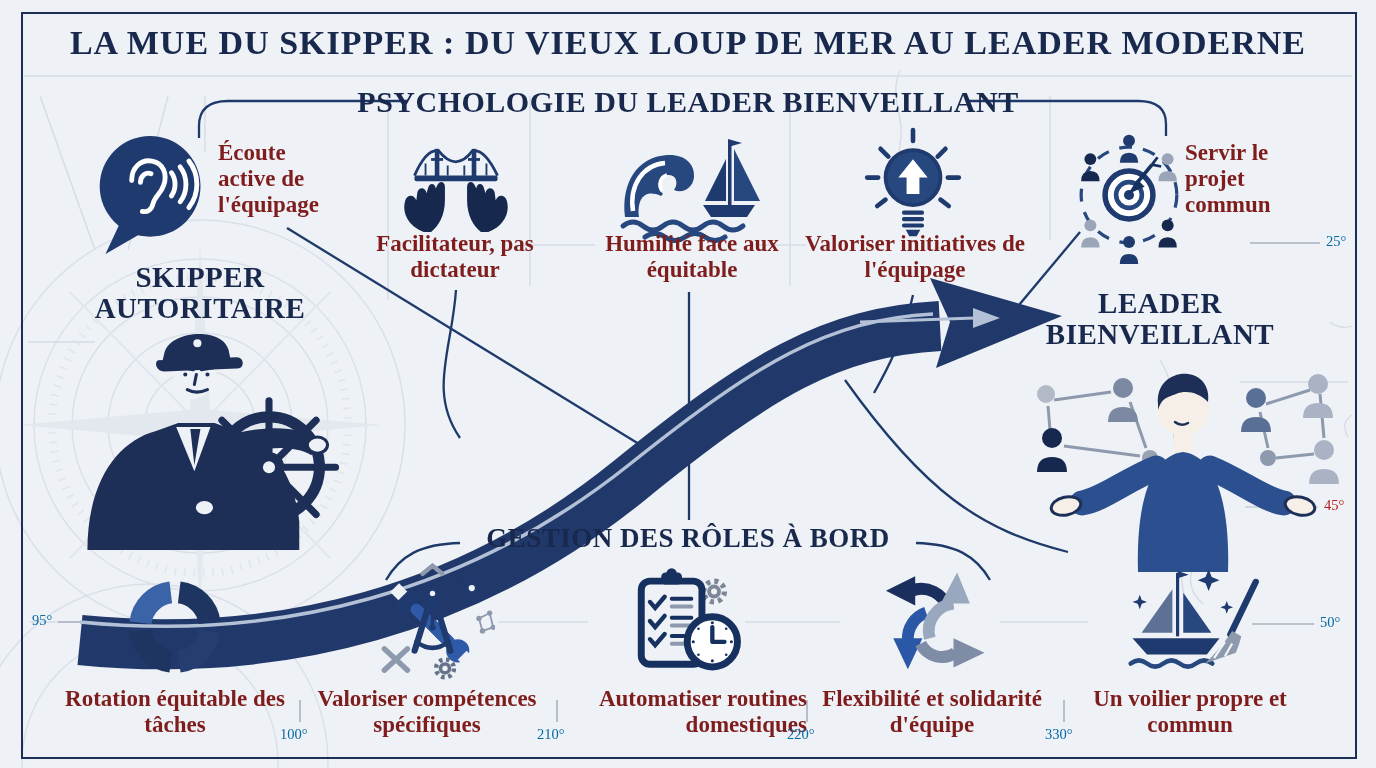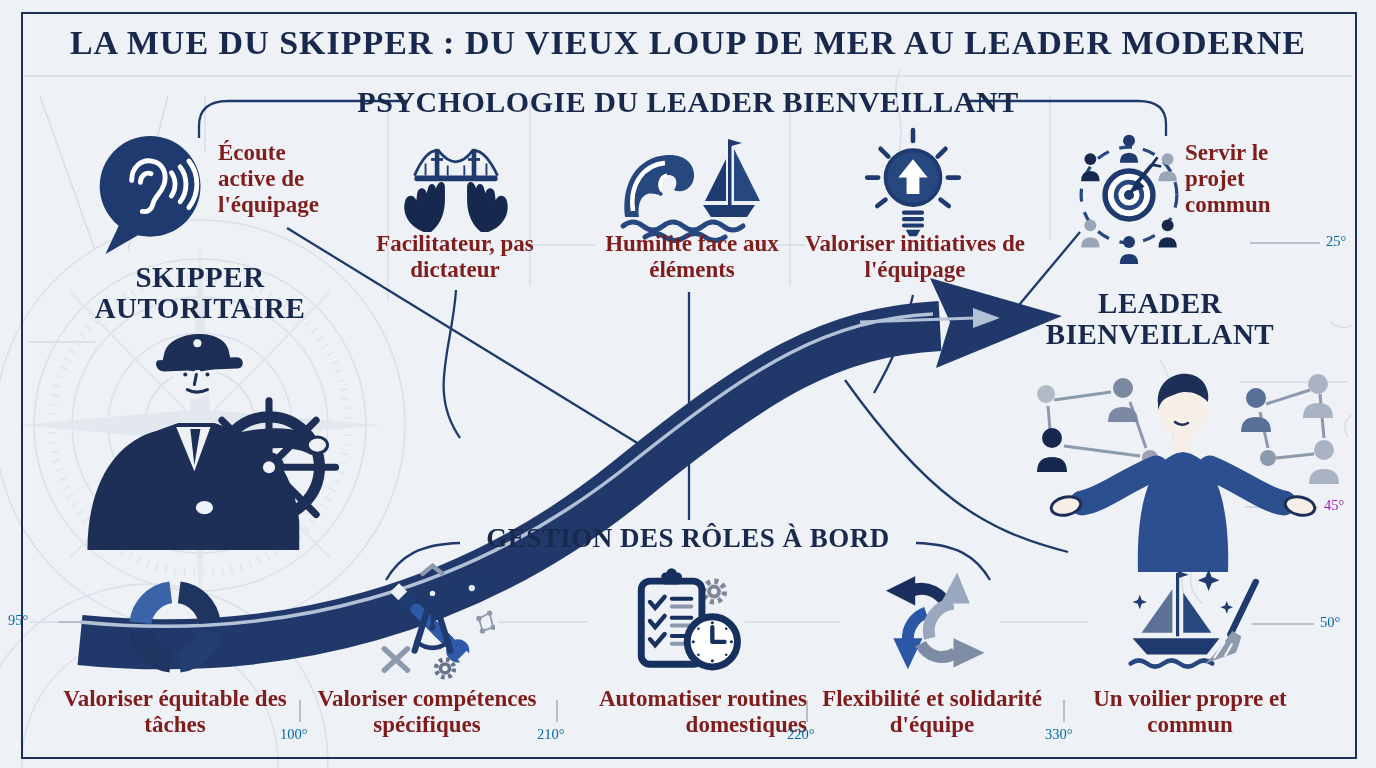--- a/index.html
+++ b/index.html
@@ -9,21 +9,21 @@
   .abs{position:absolute;}
   .title{left:0;top:24px;width:100%;text-align:center;font-size:34px;font-weight:bold;
          color:#18294d;letter-spacing:1px;white-space:nowrap;}
   .sec-head{width:100%;text-align:center;font-weight:bold;color:#18294d;letter-spacing:.5px;}
   .psych-head{left:0;top:85px;font-size:30px;}
   .gestion-head{left:0;top:523px;font-size:27px;}
   .big-label{font-weight:bold;color:#18294d;text-align:center;font-size:29px;line-height:1.08;letter-spacing:.5px;}
   .item-label{font-weight:bold;color:#7f1d1d;font-size:23px;line-height:1.13;}
   .center{text-align:center;}
   .deg{font-size:14.5px;color:#0369a1;}
-  .deg.lighter{color:#a21caf;}
+  .deg.lighter{color:#b91c1c;}
   svg{display:block;}
   .layer{position:absolute;left:0;top:0;pointer-events:none;}
 </style>
 </head>
 <body>
 
 <div class="stage">
 
   <svg class="layer" width="1376" height="768" viewBox="0 0 1376 768">
     <g stroke="#d5dbe4" stroke-width="1.3" fill="none">
@@ -148,21 +148,21 @@
       <path d="M113 6 L127 10 L113 14 Z" fill="#1f3a6e"></path>
       <path d="M119 16 L119 68 L145 68 Z" fill="#27477f"></path>
       <path d="M111 26 L111 68 L90 68 Z" fill="#1f3a6e"></path>
       <path d="M88 72 L140 72 L132 84 L96 84 Z" fill="#1f3a6e"></path>
       <g stroke="#27477f" stroke-width="5" fill="none" stroke-linecap="round">
         <path d="M8 93 q10 -8 20 0 q10 8 20 0 q10 -8 20 0 q10 8 20 0 q10 -8 20 0 q10 8 20 0"></path>
         <path d="M30 104 q10 -7 20 0 q10 7 20 0 q10 -7 20 0 q10 7 20 0"></path>
       </g>
     </svg>
   </div>
-  <div class="abs item-label center" style="left:597px;top:231px;width:190px;">Humilité face aux éléments</div>
+  <div class="abs item-label center" style="left:597px;top:231px;width:190px;">Humilité face aux équitable</div>
 
   <div class="abs" style="left:858px;top:126px;">
     <svg width="110" height="116" viewBox="0 0 120 126">
       <g stroke="#1f3a6e" stroke-width="5" stroke-linecap="round">
         <path d="M60 16 V4"></path>
           <path d="M33.1 33.1 L24.6 24.6"></path>
           <path d="M86.9 33.1 L95.4 24.6"></path>
         <path d="M22 56 H10"></path>
           <path d="M98 56 H110"></path>
         <path d="M30 80 L21 87"></path>
@@ -296,21 +296,21 @@
   <div class="abs" style="left:120px;top:572px;">
     <svg width="110" height="110" viewBox="0 0 120 120">
       <g fill="none" stroke-width="24">
         <path d="M64.6 22.3 A38 38 0 0 1 97.7 55.4" stroke="#1d3560"></path>
         <path d="M97.7 64.6 A38 38 0 0 1 64.6 97.7" stroke="#243f6f"></path>
         <path d="M55.4 97.7 A38 38 0 0 1 22.3 64.6" stroke="#1d3560"></path>
         <path d="M22.3 55.4 A38 38 0 0 1 55.4 22.3" stroke="#3b63a8"></path>
       </g>
     </svg>
   </div>
-  <div class="abs item-label center" style="left:50px;top:686px;width:250px;">Valoriser équitable des tâches</div>
+  <div class="abs item-label center" style="left:50px;top:686px;width:250px;">Rotation équitable des tâches</div>
 
   <div class="abs" style="left:370px;top:563px;">
     <svg width="125" height="118" viewBox="0 0 140 132">
       <g transform="rotate(-45 70 70)">
         <rect x="63.5" y="36" width="13" height="66" rx="6.5" fill="#1f3a6e"></rect>
         <circle cx="70" cy="30" r="13" fill="#1f3a6e"></circle>
         <rect x="63" y="10" width="14" height="13" fill="#eef1f6"></rect>
       </g>
       <g transform="rotate(135 70 70)">
         <rect x="63.5" y="36" width="13" height="66" rx="6.5" fill="#2e5aa8"></rect>
@@ -410,21 +410,21 @@
       <g stroke="#27477f" stroke-width="5" fill="none" stroke-linecap="round">
         <path d="M14 108 q9 -7 18 0 q9 7 18 0 q9 -7 18 0 q9 7 18 0 q9 -7 18 0"></path>
       </g>
       <path d="M152 18 L124 76" stroke="#1f3a6e" stroke-width="7" stroke-linecap="round"></path>
       <path d="M126 72 C114 90 104 100 96 108 L130 96 C133 89 135 83 136 78 Z" fill="#8d99ad"></path>
       <path d="M118 84 L106 102 M126 86 L118 100" stroke="#eef1f6" stroke-width="2.5" fill="none"></path>
     </svg>
   </div>
   <div class="abs item-label center" style="left:1075px;top:686px;width:230px;">Un voilier propre et commun</div>
 
-  <div class="abs deg" style="left:8px;top:612px;text-align:center;">95°</div>
+  <div class="abs deg" style="left:32px;top:612px;text-align:center;">95°</div>
   <div class="abs deg" style="left:1326px;top:233px;">25°</div>
   <div class="abs deg lighter" style="left:1324px;top:497px;">45°</div>
   <div class="abs deg" style="left:1320px;top:614px;">50°</div>
   <div class="abs deg" style="left:280px;top:726px;">100°</div>
   <div class="abs deg" style="left:537px;top:726px;">210°</div>
   <div class="abs deg" style="left:787px;top:726px;">220°</div>
   <div class="abs deg" style="left:1045px;top:726px;">330°</div>
 
   <div class="frame"></div>
 </div>

